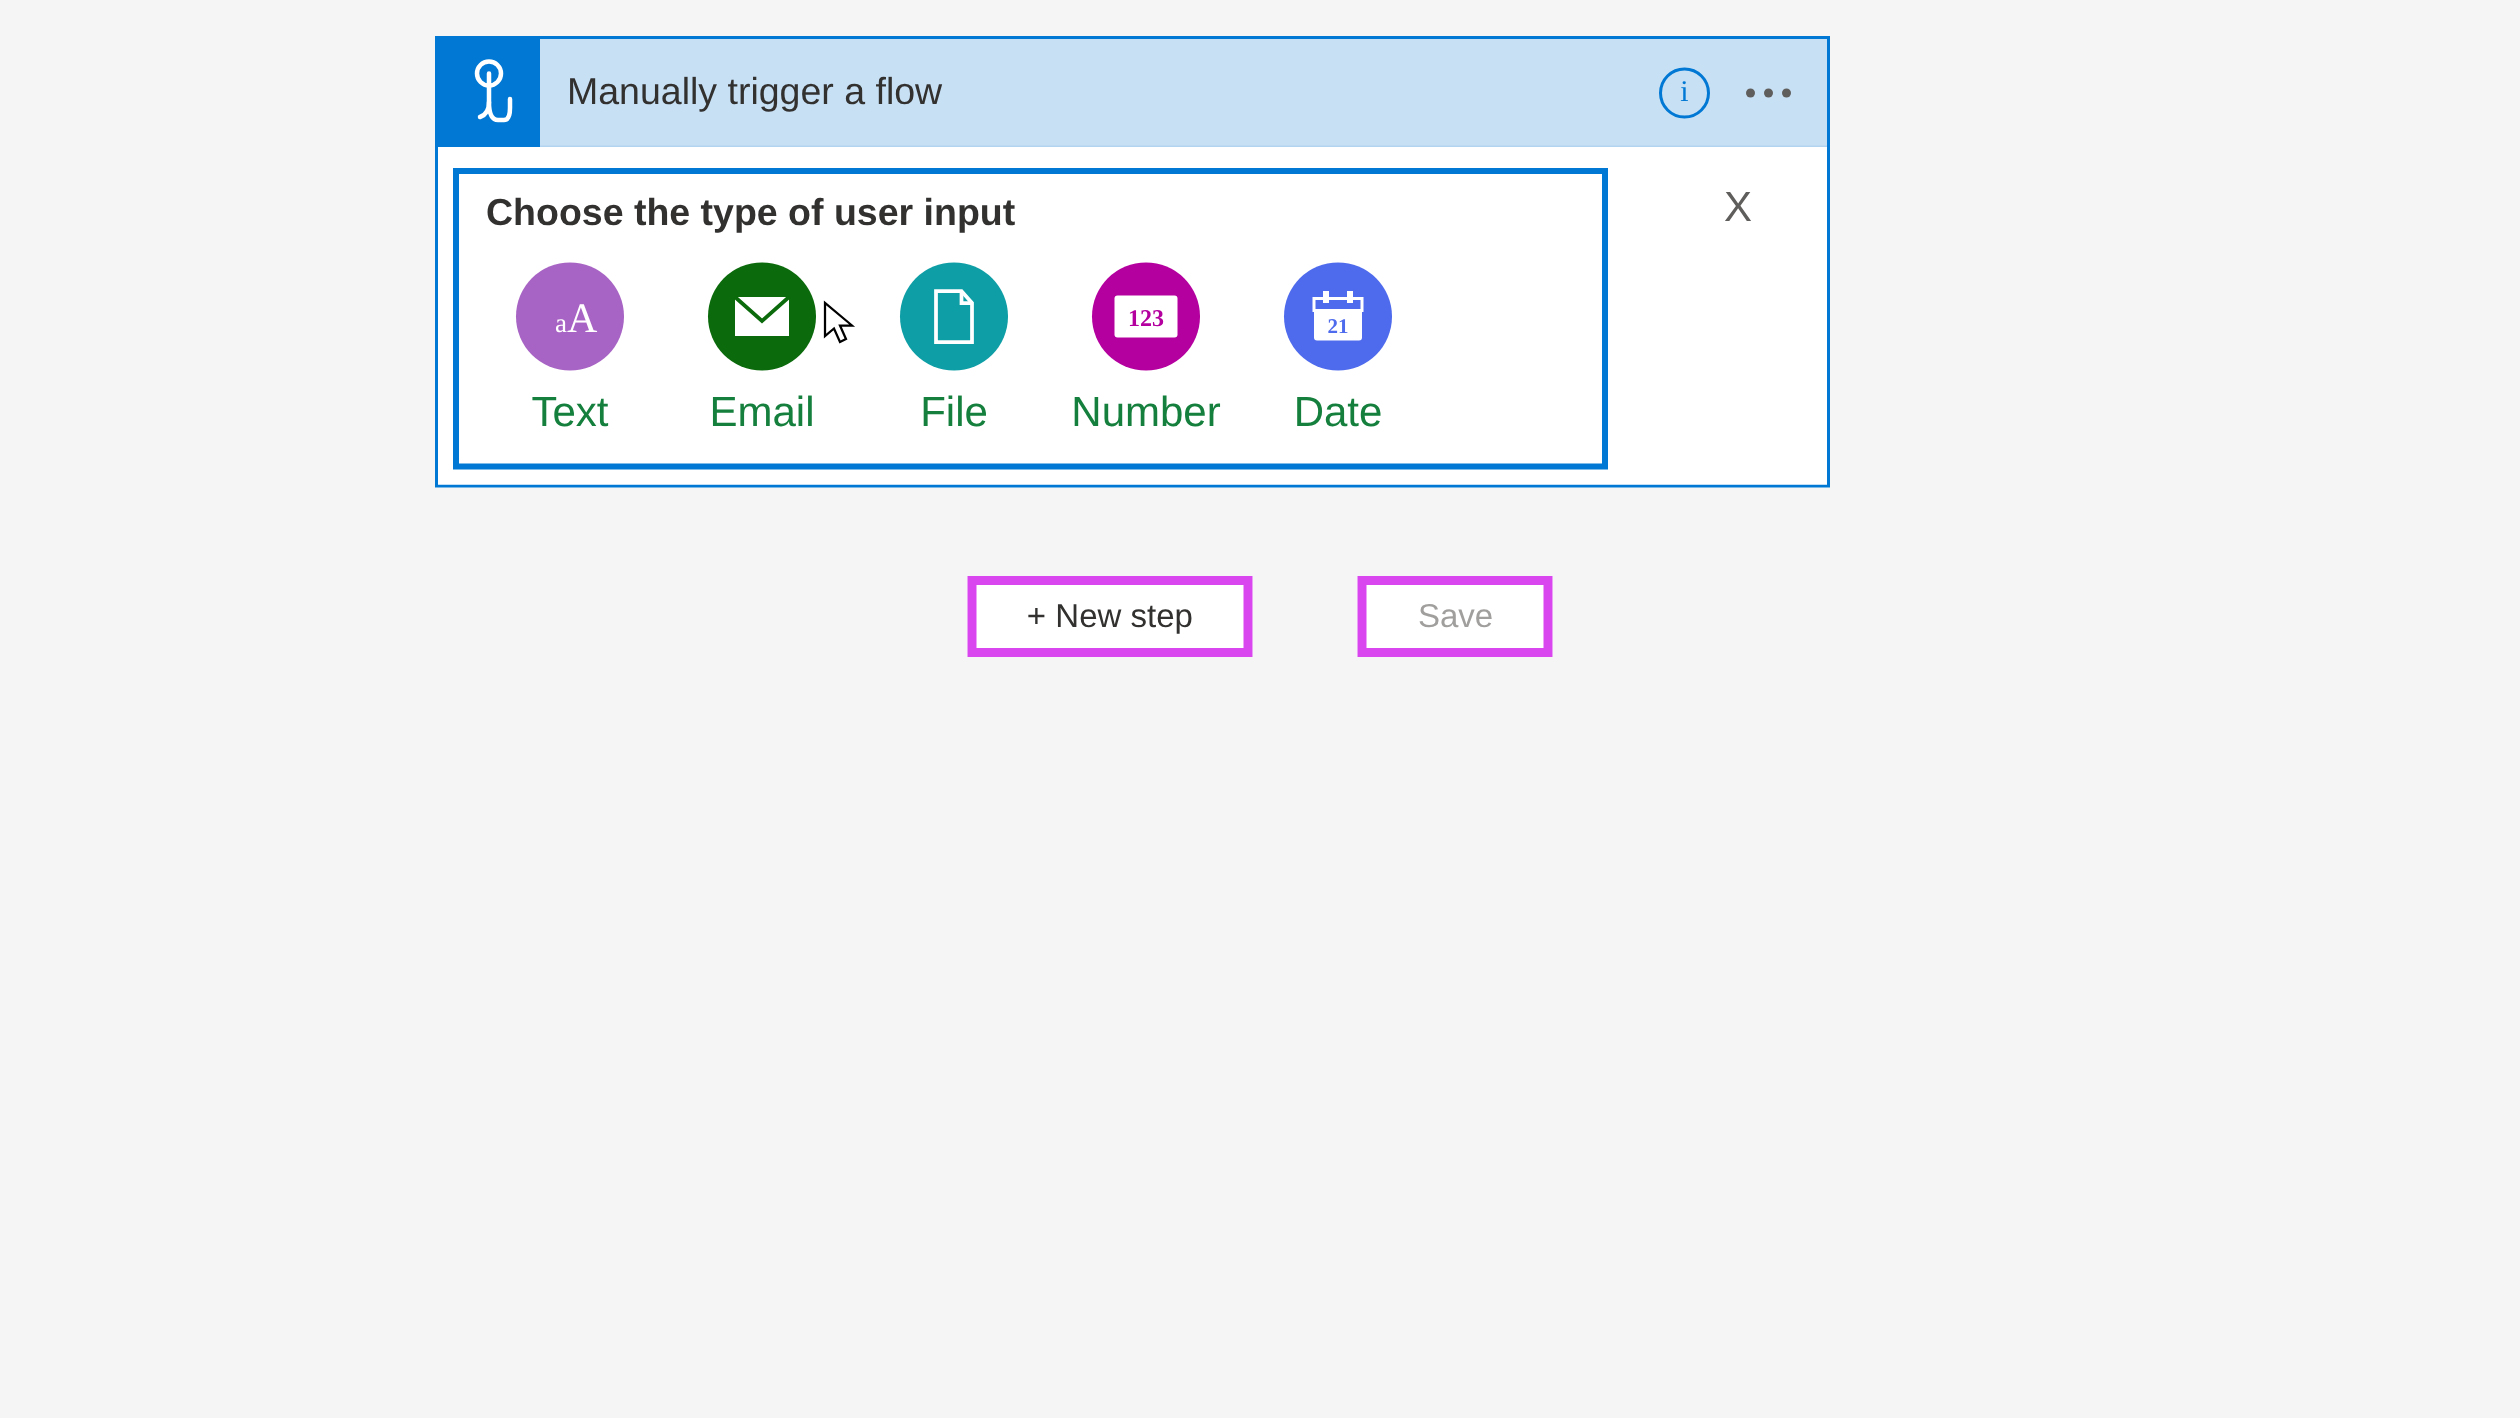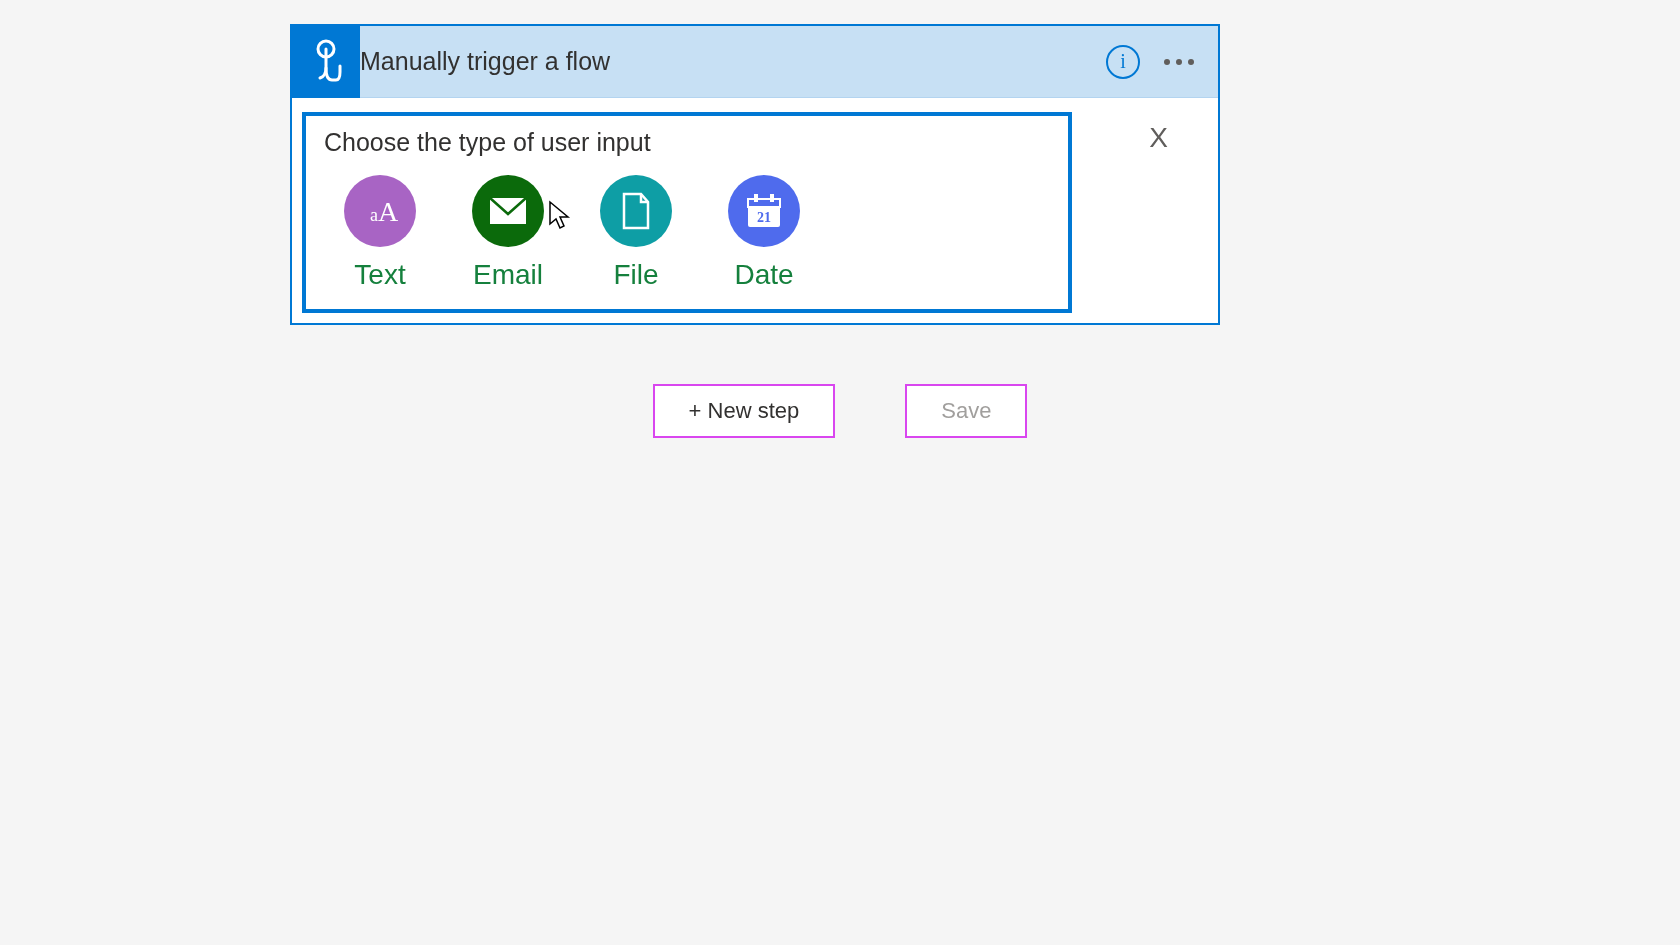--- a/index.html
+++ b/index.html
@@ -28,20 +28,21 @@
     .card-header-icon {
       width: 68px;
       height: 72px;
       background: #0078d4;
       display: flex;
       align-items: center;
       justify-content: center;
     }
     .card-header-title {
       flex: 1;
+      padding-left: 18px;
       font-size: 25px;
       color: #323130;
     }
     .header-tools {
       display: flex;
       align-items: center;
       gap: 24px;
       padding-right: 24px;
     }
     .info-circle {
@@ -74,21 +75,21 @@
       align-items: flex-start;
     }
     .input-panel {
       flex: 0 0 770px;
       border: 4px solid #0078d4;
       padding: 12px 18px 18px 18px;
       background: #ffffff;
     }
     .input-panel-title {
       font-size: 25px;
-      font-weight: 400;
+      font-weight: 700;
       color: #323130;
       margin-bottom: 14px;
     }
     .options-row {
       display: flex;
       justify-content: flex-start;
       gap: 56px;
       padding: 4px 20px 0 20px;
     }
     .option {
@@ -134,21 +135,21 @@
       top: 384px;
       left: 0;
       width: 100%;
       display: flex;
       justify-content: center;
       gap: 30px;
     }
     .btn {
       height: 54px;
       padding: 0 34px;
-      border: 2px solid #d946ef;
+      border: 6px solid #d946ef;
       background: #ffffff;
       font-size: 22px;
       color: #323130;
       cursor: pointer;
       display: flex;
       align-items: center;
     }
     .btn.save {
       color: #a19f9d;
       margin-left: 40px;
@@ -214,20 +215,29 @@
         <div class="option">
           <div class="option-circle c-file">
             <svg width="30" height="38" viewBox="0 0 30 38">
               <path d="M3 2 L20 2 L27 10 L27 36 L3 36 Z" fill="none" stroke="#ffffff" stroke-width="2.5"></path>
               <path d="M20 2 L20 10 L27 10" fill="none" stroke="#ffffff" stroke-width="2.5"></path>
             </svg>
           </div>
           <div class="option-label">File</div>
         </div>
 
+        <div class="option">
+          <div class="option-circle c-number">
+            <svg width="46" height="32" viewBox="0 0 46 32">
+              <rect x="2" y="2" width="42" height="28" rx="2" fill="#ffffff"></rect>
+              <text x="23" y="22" font-size="16" font-weight="700" fill="#b4009e" text-anchor="middle" font-family="Segoe UI">123</text>
+            </svg>
+          </div>
+          <div class="option-label">Number</div>
+        </div>
 
         <div class="option">
           <div class="option-circle c-date">
             <svg width="40" height="40" viewBox="0 0 40 40">
               <rect x="4" y="8" width="32" height="28" rx="2" fill="#ffffff"></rect>
               <rect x="4" y="8" width="32" height="8" fill="#4f6bed" stroke="#ffffff" stroke-width="2"></rect>
               <rect x="10" y="3" width="4" height="8" fill="#ffffff"></rect>
               <rect x="26" y="3" width="4" height="8" fill="#ffffff"></rect>
               <text x="20" y="31" font-size="14" font-weight="700" fill="#4f6bed" text-anchor="middle" font-family="Segoe UI">21</text>
             </svg>

